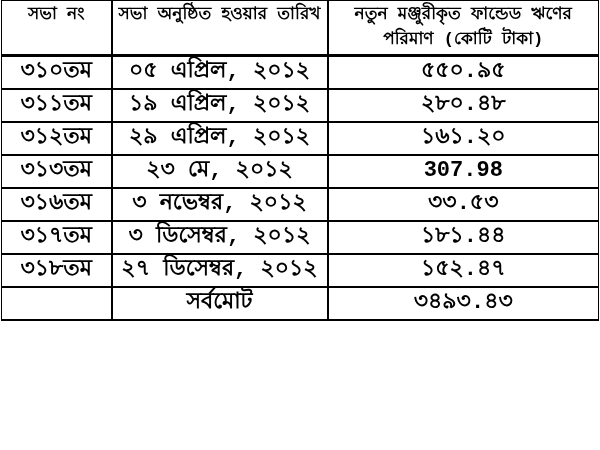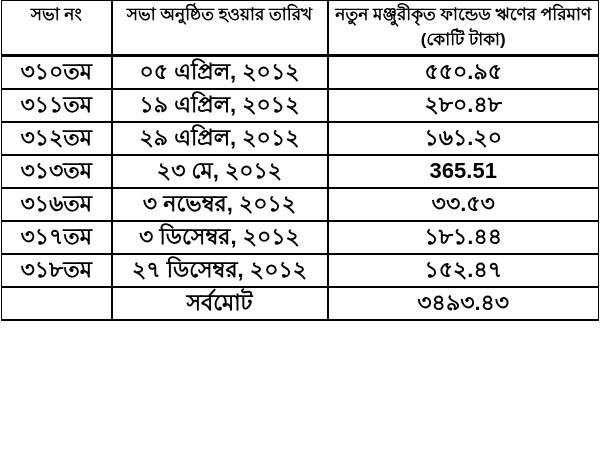--- a/index.html
+++ b/index.html
@@ -6,21 +6,21 @@
     margin: 0;
     padding: 0;
     background: #ffffff;
   }
   .page {
     position: relative;
     width: 600px;
     height: 450px;
     background: var(--bg, #ffffff);
     overflow: hidden;
-    font-family: Liberation Sans, sans-serif;
+    font-family: Liberation Mono, monospace;
     color: var(--text, #000000);
   }
   table.loan-table {
     border-collapse: collapse;
     table-layout: fixed;
     width: 597px;
     margin: 0 0 0 1px;
     font-weight: bold;
   }
   col.c1 { width: 110px; }
@@ -83,21 +83,21 @@
         <td>২৮০.৪৮</td>
       </tr>
       <tr>
         <td>৩১২তম</td>
         <td>২৯ এপ্রিল, ২০১২</td>
         <td>১৬১.২০</td>
       </tr>
       <tr>
         <td>৩১৩তম</td>
         <td>২৩ মে, ২০১২</td>
-        <td>365.51</td>
+        <td>307.98</td>
       </tr>
       <tr>
         <td>৩১৬তম</td>
         <td>৩ নভেম্বর, ২০১২</td>
         <td>৩৩.৫৩</td>
       </tr>
       <tr>
         <td>৩১৭তম</td>
         <td>৩ ডিসেম্বর, ২০১২</td>
         <td>১৮১.৪৪</td>

